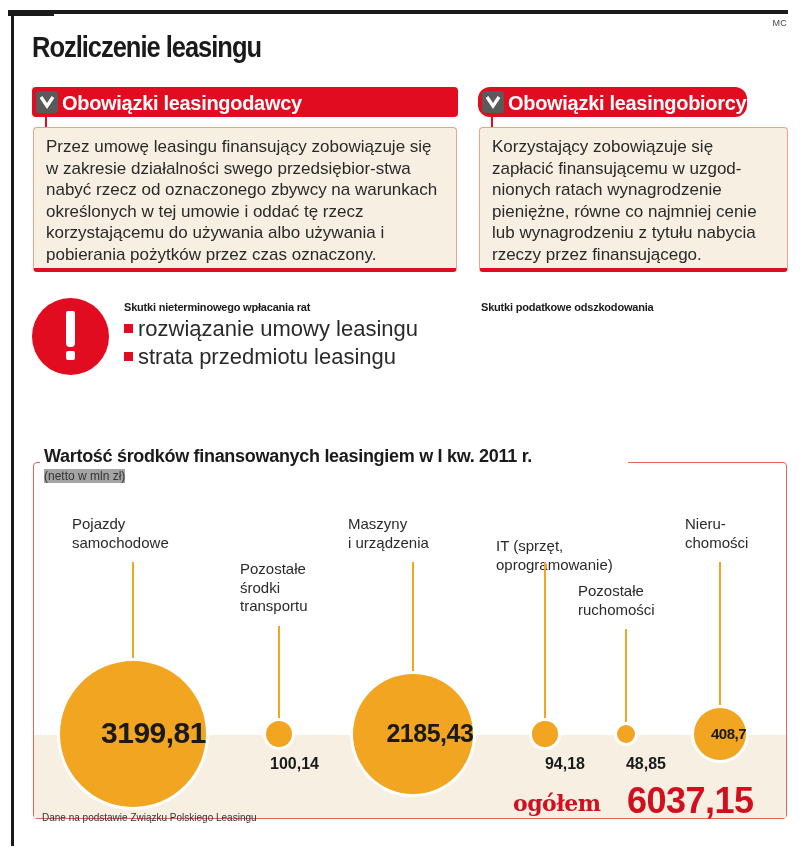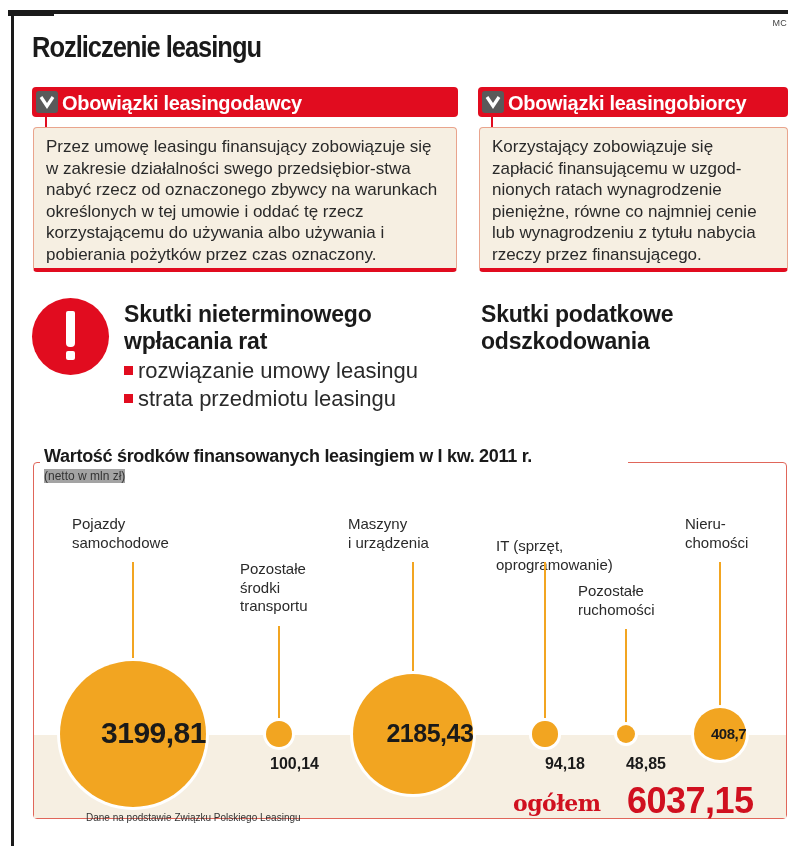--- a/index.html
+++ b/index.html
@@ -12,21 +12,21 @@
   .frame-corner2 { left:8px; top:10px; width:46px; height:6px; background:#1a1a1a; }
   .frame-left { left:11px; top:10px; width:3px; height:836px; background:#1a1a1a; }
 
   .credit { right:18px; top:18px; font-size:9px; color:#444; letter-spacing:0.3px; }
   .title { left:32px; top:30px; font-size:30px; font-weight:bold; color:#1a1a1a;
            letter-spacing:-1.2px; transform:scaleX(0.85); transform-origin:left top; }
 
   
   .hdr { top:87px; height:30px; background:#e10c1f; border-radius:4px; }
   .hdr-left { left:32px; width:426px; }
-  .hdr-right { left:478px; width:310px; }
+  .hdr-right { left:478px; width:269px;border-radius:12px; }
   .hdr .chev { position:absolute; left:4px; top:4px; width:22px; height:22px;
                background:#5a5a5a; border-radius:3px; }
   .hdr .chev svg { position:absolute; left:3px; top:4px; }
   .hdr .hdr-label { position:absolute; left:30px; top:5px; font-size:20px; font-weight:bold;
                     color:#fff; letter-spacing:-0.3px; }
   .hdr .connector { position:absolute; left:13px; top:30px; width:2px; height:10px; background:#e10c1f; }
 
   
   .box { top:127px; height:145px; background:#f6efe2; border:1.5px solid #e9a48d;
          border-bottom:4px solid #e10c1f; border-radius:4px; box-sizing:border-box; }
@@ -34,38 +34,38 @@
   .box-right { left:479px; width:309px; }
   .box p { margin:0; position:absolute; left:12px; top:8px; right:8px;
            font-size:17px; line-height:21.5px; color:#2a2a2a; }
 
   
   .excl { left:32px; top:298px; width:77px; height:77px; border-radius:50%; background:#e10c1f; }
   .excl .bar { position:absolute; left:34px; top:13px; width:9px; height:36px; background:#fff;
                border-radius:2px 2px 4px 4px; }
   .excl .dot { position:absolute; left:34px; top:53px; width:9px; height:9px; background:#fff; border-radius:2px; }
 
-  .sect-title { font-size:23px; font-weight:bold; color:#1a1a1a; letter-spacing:-0.2px; }
+  .sect-title { font-size:11px; font-weight:bold; color:#1a1a1a; letter-spacing:-0.2px; }
   .bul { font-size:22px; color:#2a2a2a; line-height:21px; padding-left:14px; position:relative; }
   .bul::before { content:""; position:absolute; left:0; top:6px; width:9px; height:9px; background:#e10c1f; }
 
   
   .chart-frame { left:33px; top:462px; width:754px; height:357px; border:1.5px solid #e0665a;
                  border-radius:4px; box-sizing:border-box; }
   .chart-band { left:34px; top:735px; width:752px; height:83px; background:#f6efe2; }
   .chart-title-bg { left:40px; top:448px; width:588px; height:24px; background:#fff; }
   .chart-title { left:44px; top:446px; font-size:18px; font-weight:bold; color:#1a1a1a; letter-spacing:-0.3px; }
   .chart-sub { left:44px; top:469px; font-size:12px; color:#333; background:#a3a3a3; }
 
   .cat { font-size:15px; line-height:18.5px; color:#2a2a2a; }
   .stem { width:2px; background:#f2a521; }
   .bubble { border-radius:50%; background:#f2a521; box-shadow:0 0 0 3px #fff; }
   .bval { font-weight:bold; color:#1a1a1a; text-align:right; white-space:nowrap; }
 
-  .source { left:42px; top:812px; font-size:10px; color:#333;margin-left:44px; }
+  .source { left:42px; top:812px; font-size:10px; color:#333; }
   .total-label { left:513px; top:790px; font-size:22px; font-weight:bold; color:#d0101f;
                  font-family:"DejaVu Serif", serif; letter-spacing:-0.5px; }
   .total-value { left:627px; top:780px; font-size:36px; font-weight:bold; color:#d0101f; letter-spacing:-0.5px; }
 </style>
 </head>
 <body>
 
 <div class="abs frame-top"></div>
 <div class="abs frame-corner2"></div>
 <div class="abs frame-left"></div>

